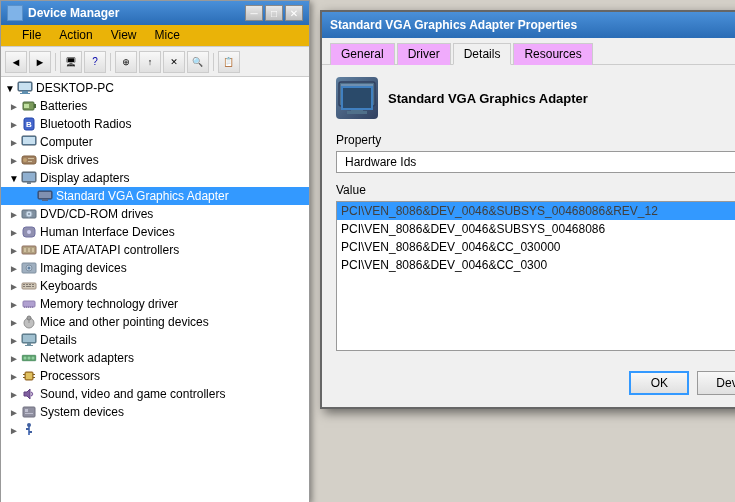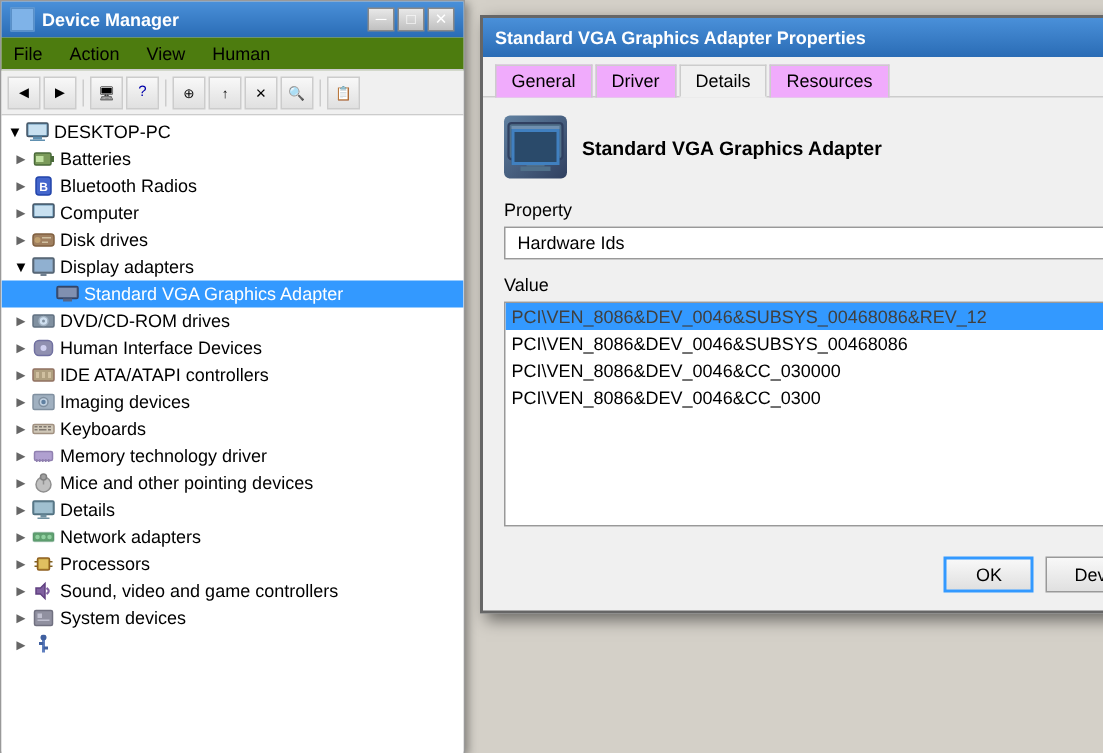--- a/index.html
+++ b/index.html
@@ -44,27 +44,27 @@
       width: 18px; height: 16px;
       background: linear-gradient(to bottom, #e8e8e8, #c0c0c0);
       border: 1px solid #888;
       cursor: pointer;
       font-size: 10px;
       display: flex; align-items: center; justify-content: center;
     }
 
     
     .dm-menubar {
-      background: #4d7c0f;
-      padding: 2px 4px;
+      background: #eab308;
+      padding: 2px 17px;
       display: flex;
       gap: 10px;
       border-bottom: 1px solid #ccc;
       height: 22px;
-      align-items: center;
+      align-items: flex-start;
     }
     .dm-menubar span {
       cursor: pointer;
       padding: 1px 4px;
       font-size: 12px;
     }
 
     
     .dm-toolbar {
       background: #f0f0f0;
@@ -278,21 +278,21 @@
       <div class="titlebar-btn">─</div>
       <div class="titlebar-btn">□</div>
       <div class="titlebar-btn">✕</div>
     </div>
   </div>
 
   <div class="dm-menubar">
     <span>File</span>
     <span>Action</span>
     <span>View</span>
-    <span>Human</span>
+    <span>Mice</span>
   </div>
 
   <div class="dm-toolbar">
     <div class="toolbar-btn">◄</div>
     <div class="toolbar-btn">►</div>
     <div class="toolbar-separator"></div>
     <div class="toolbar-btn" style="font-size:9px;">🖥</div>
     <div class="toolbar-btn" style="font-size:10px;color:#00a;">?</div>
     <div class="toolbar-separator"></div>
     <div class="toolbar-btn" style="font-size:9px;">⊕</div>

